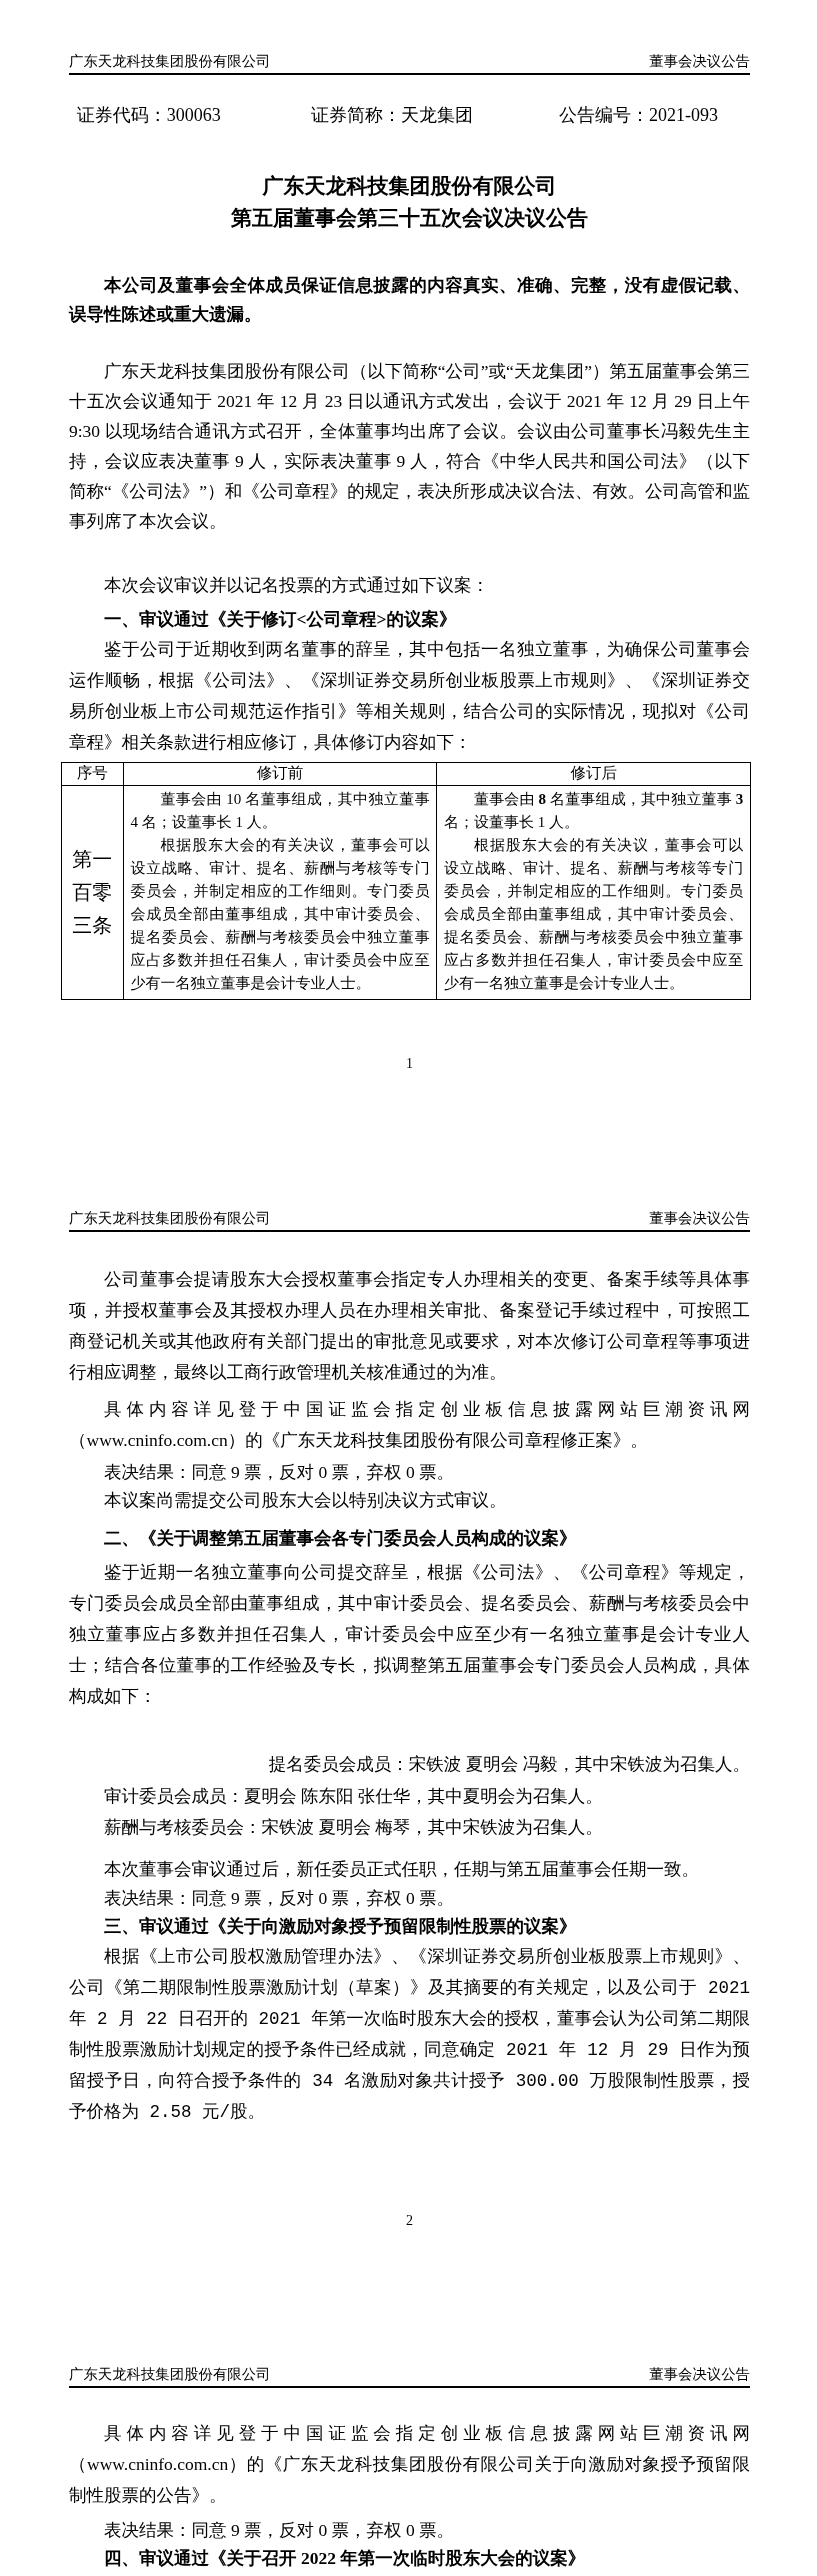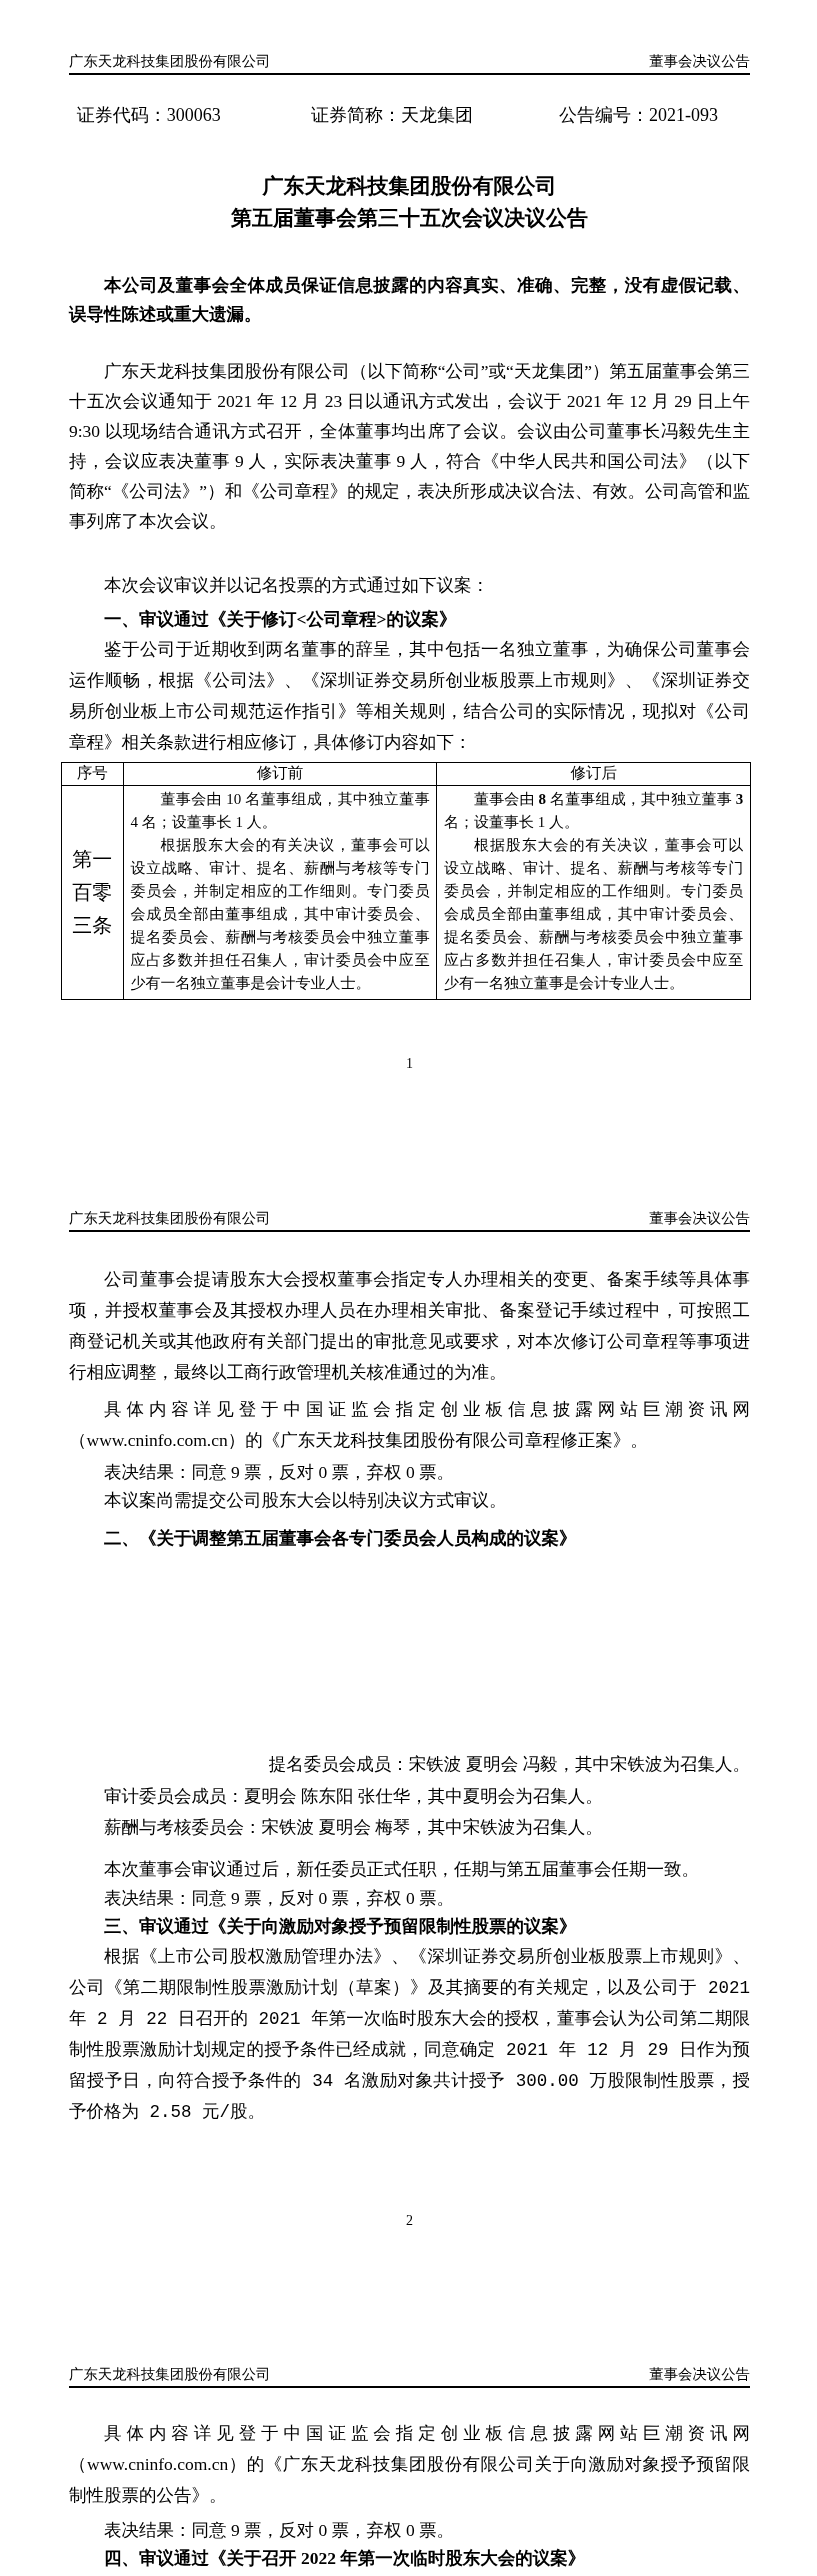--- a/index.html
+++ b/index.html
@@ -115,20 +115,21 @@
     <div class="block indent" style="top:107px;">公司董事会提请股东大会授权董事会指定专人办理相关的变更、备案手续等具体事项，并授权董事会及其授权办理人员在办理相关审批、备案登记手续过程中，可按照工商登记机关或其他政府有关部门提出的审批意见或要求，对本次修订公司章程等事项进行相应调整，最终以工商行政管理机关核准通过的为准。</div>
 
     <div class="block indent" style="top:237px;">具体内容详见登于中国证监会指定创业板信息披露网站巨潮资讯网（www.cninfo.com.cn）的《广东天龙科技集团股份有限公司章程修正案》。</div>
 
     <div class="block indent nowrap" style="top:300px;">表决结果：同意 9 票，反对 0 票，弃权 0 票。</div>
 
     <div class="block indent nowrap" style="top:328px;font-family:Liberation Serif, serif;">本议案尚需提交公司股东大会以特别决议方式审议。</div>
 
     <div class="block indent bold nowrap" style="top:366px;">二、《关于调整第五届董事会各专门委员会人员构成的议案》</div>
 
+    <div class="block lh61 indent" style="top:400px;">鉴于近期一名独立董事向公司提交辞呈，根据《公司法》、《公司章程》等规定，专门委员会成员全部由董事组成，其中审计委员会、提名委员会、薪酬与考核委员会中独立董事应占多数并担任召集人，审计委员会中应至少有一名独立董事是会计专业人士；结合各位董事的工作经验及专长，拟调整第五届董事会专门委员会人员构成，具体构成如下：</div>
 
     <div class="block indent nowrap" style="top:592px;text-align:right;">提名委员会成员：宋铁波 夏明会 冯毅，其中宋铁波为召集人。</div>
     <div class="block indent nowrap" style="top:624px;">审计委员会成员：夏明会 陈东阳 张仕华，其中夏明会为召集人。</div>
     <div class="block indent nowrap" style="top:655px;">薪酬与考核委员会：宋铁波 夏明会 梅琴，其中宋铁波为召集人。</div>
 
     <div class="block indent nowrap" style="top:697px;">本次董事会审议通过后，新任委员正式任职，任期与第五届董事会任期一致。</div>
 
     <div class="block indent nowrap" style="top:726px;">表决结果：同意 9 票，反对 0 票，弃权 0 票。</div>
 
     <div class="block indent bold nowrap" style="top:754px;">三、审议通过《关于向激励对象授予预留限制性股票的议案》</div>

